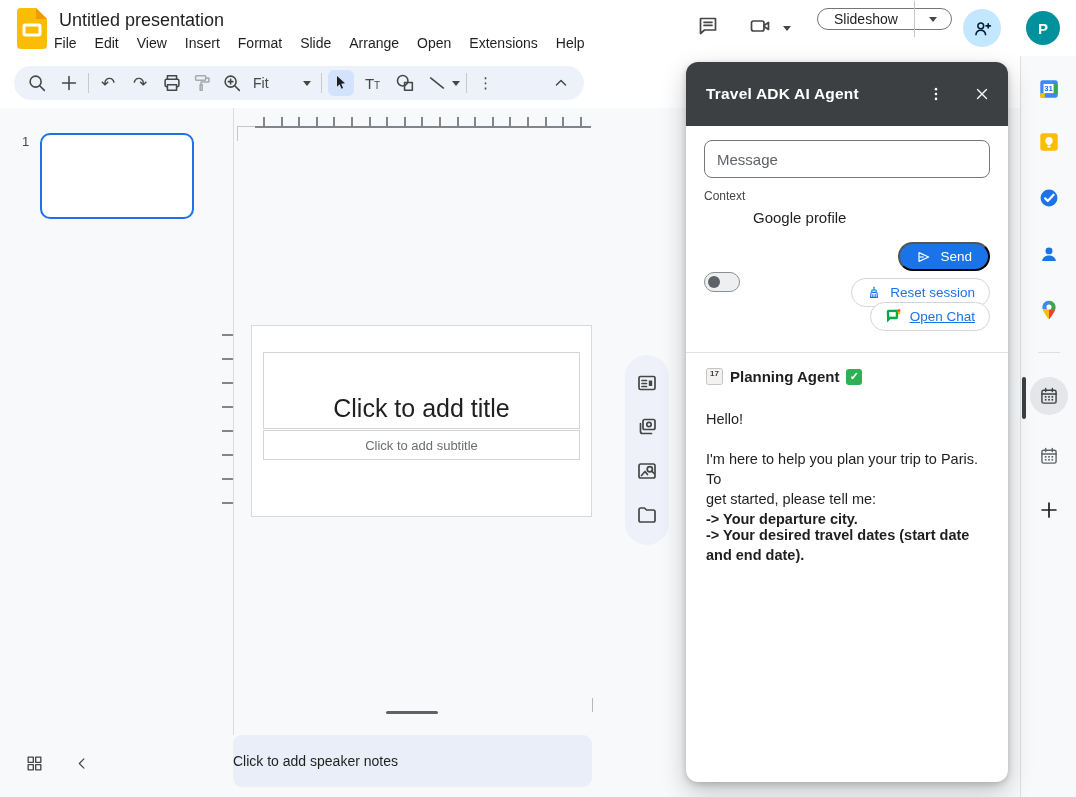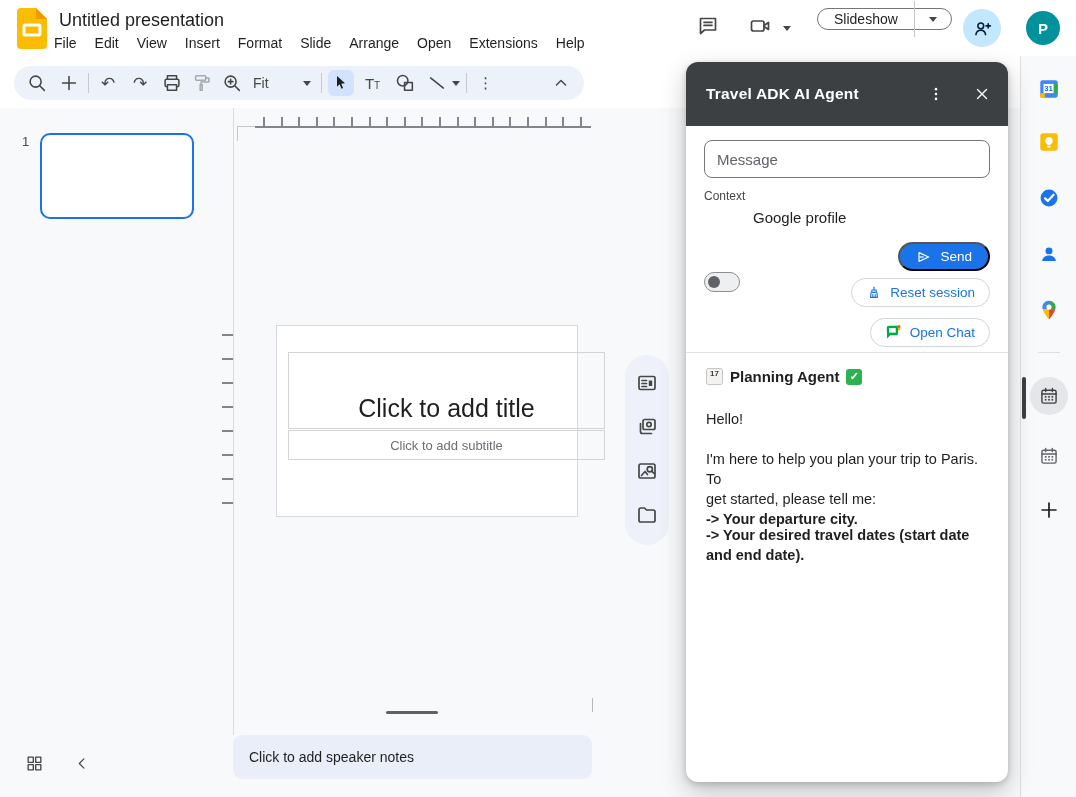--- a/index.html
+++ b/index.html
@@ -182,21 +182,21 @@
   <div class="abs" style="left:22px;top:134px;font-size:13px;color:#444746;">1</div>
   <div class="abs" style="left:40px;top:133px;width:154px;height:86px;background:#fff;border:2px solid #1a73e8;border-radius:10px;box-sizing:border-box;"></div>
   <div class="abs" style="left:233px;top:108px;width:1px;height:627px;background:#dadce0;"></div>
 
   <div class="abs" style="left:237px;top:126px;width:18px;height:1px;background:#c3c7cb;"></div>
   <div class="abs" style="left:237px;top:126px;width:1px;height:15px;background:#c3c7cb;"></div>
   <div class="abs" style="left:255px;top:126px;width:336px;height:2px;background:#80868b;"></div>
   <div class="abs" style="left:263px;top:117px;width:330px;height:9px;background:repeating-linear-gradient(to right,#80868b 0 2px,transparent 2px 17.6px);"></div>
   <div class="abs" style="left:222px;top:334px;width:11px;height:186px;background:repeating-linear-gradient(to bottom,#80868b 0 2px,transparent 2px 24px);"></div>
 
-  <div class="abs" style="left:251px;top:325px;width:302px;height:192px;background:#fff;border:1px solid #d7d9dc;box-sizing:border-box;margin-left:25px;">
+  <div class="abs" style="left:251px;top:325px;width:341px;height:192px;background:#fff;border:1px solid #d7d9dc;box-sizing:border-box;">
     <div class="ph-box" style="left:11px;top:26px;width:317px;height:77px;align-items:flex-end;">
       <span style="font-size:25px;color:#1f1f1f;padding-bottom:5px;">Click to add title</span>
     </div>
     <div class="ph-box" style="left:11px;top:104px;width:317px;height:30px;">
       <span style="font-size:13px;color:#6a6f74;">Click to add subtitle</span>
     </div>
   </div>
 
   <div class="abs pilltools">
     <div>
@@ -223,21 +223,21 @@
     </div>
     <div>
       <svg class="ic" width="24" height="24" viewBox="0 0 24 24">
           <path d="M4 6.8c0-1 .8-1.8 1.8-1.8h3.7l2 2h6.7c1 0 1.8.8 1.8 1.8v8.4c0 1-.8 1.8-1.8 1.8H5.8c-1 0-1.8-.8-1.8-1.8z"></path>
         </svg>
     </div>
   </div>
 
   <div class="abs" style="left:386px;top:711px;width:52px;height:3px;background:#5f6368;border-radius:2px;"></div>
   <div class="abs" style="left:592px;top:698px;width:1px;height:14px;background:#b5b9bd;"></div>
-  <div class="abs" style="left:233px;top:735px;width:359px;height:44px;background:#e9eef8;border-radius:9px;display:flex;align-items:center;padding-left:16px;box-sizing:border-box;">
+  <div class="abs" style="left:233px;top:735px;width:359px;height:52px;background:#e9eef8;border-radius:9px;display:flex;align-items:center;box-sizing:border-box;">
     <span style="font-size:14px;color:#1f1f1f;">Click to add speaker notes</span>
   </div>
   <div class="abs" style="left:25px;top:754px;">
     <svg class="ic" width="19" height="19" viewBox="0 0 24 24">
         <rect x="4" y="4" width="6.5" height="6.5"></rect>
         <rect x="13.5" y="4" width="6.5" height="6.5"></rect>
         <rect x="4" y="13.5" width="6.5" height="6.5"></rect>
         <rect x="13.5" y="13.5" width="6.5" height="6.5"></rect>
       </svg>
   </div>
@@ -369,21 +369,21 @@
 
     <button class="pbtn outline" style="top:216px;">
       <svg width="16" height="16" viewBox="0 0 24 24" fill="none" stroke="#1a73e8" stroke-width="1.7" stroke-linecap="round" stroke-linejoin="round">
         <path d="M12 3.2v4.3"></path>
           <rect x="8.7" y="7.5" width="6.6" height="3.6" rx="0.8"></rect>
           <path d="M6.8 18.5l.9-7.4M17.2 18.5l-.9-7.4M6.8 18.5h10.4M10.2 14.5v4M13.8 14.5v4"></path>
       </svg>
       <span>Reset session</span>
     </button>
 
-    <button class="pbtn outline" style="top:256px;">
+    <button class="pbtn outline" style="top:240px;text-decoration:underline;">
       <svg width="17" height="17" viewBox="0 0 24 24">
         <rect x="14.5" y="2" width="7" height="7" fill="#fbbc04"></rect>
         <rect x="18.5" y="2" width="3" height="3" fill="#ea4335"></rect>
         <path d="M2.5 5A2.5 2.5 0 0 1 5 2.5h11A2.5 2.5 0 0 1 18.5 5v8.5a2.5 2.5 0 0 1-2.5 2.5H7.5L3 20.5z" fill="#00ac47"></path>
         <rect x="5.8" y="5.8" width="9.4" height="6.4" fill="#fff"></rect>
       </svg>
       <span>Open Chat</span>
     </button>
 
     <div class="abs" style="left:0;top:290px;width:322px;height:1px;background:#e0e3e6;"></div>

